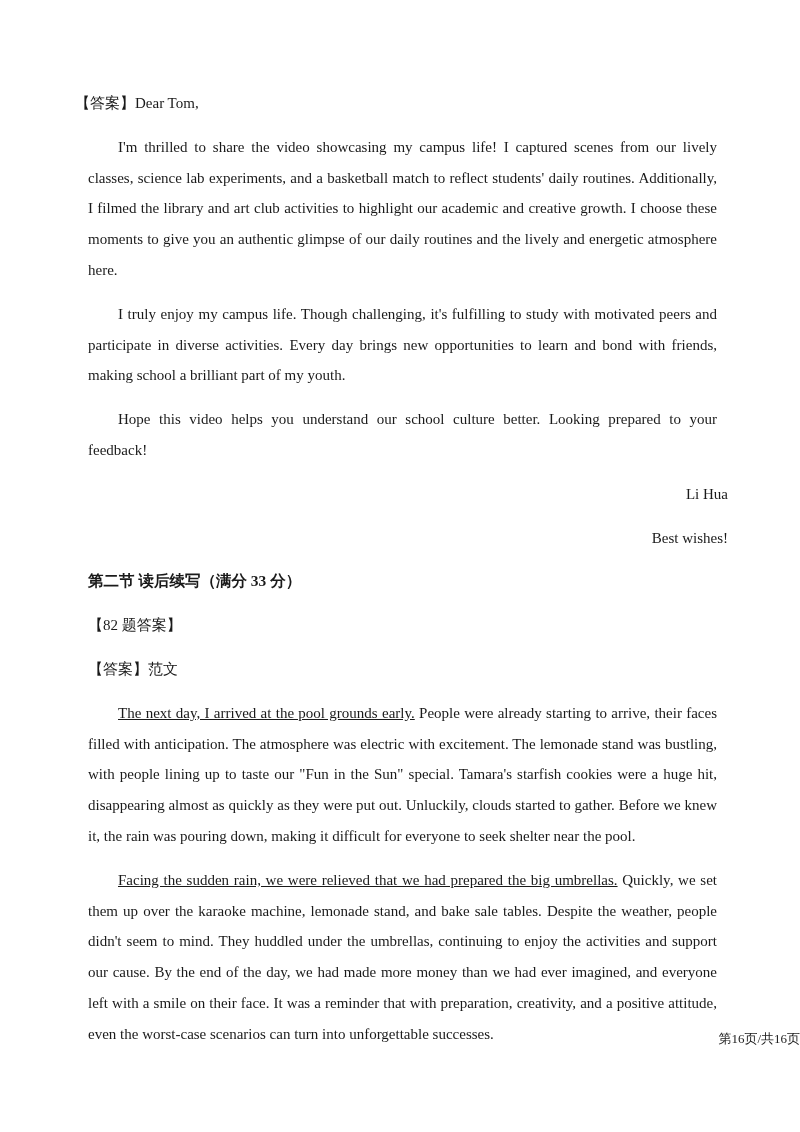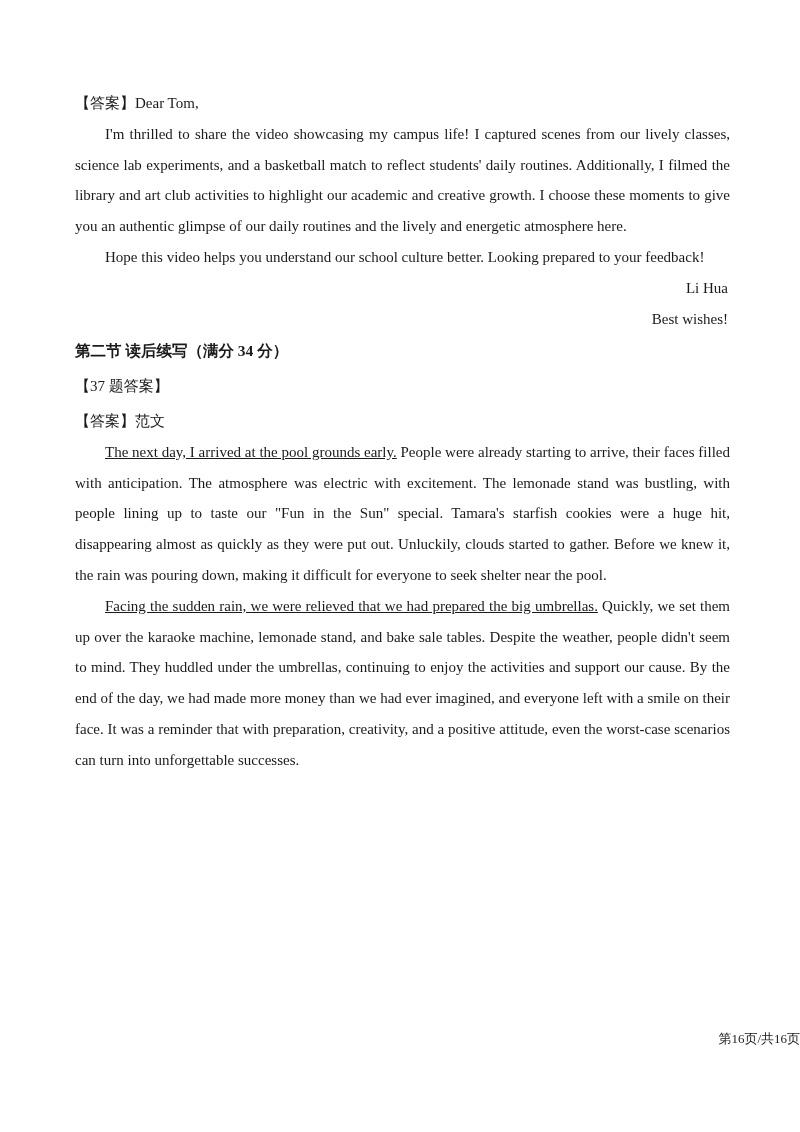--- a/index.html
+++ b/index.html
@@ -17,21 +17,21 @@
     color: #1a1a1a;
     box-sizing: border-box;
     padding: 88px 70px 16px 75px;
     overflow: hidden;
   }
   .doc {
     font-size: 15px;
     line-height: 30.8px;
   }
   p {
-    margin: 0;
+    margin: 13px;
     text-align: justify;
   }
   .line {
     margin: 0;
   }
   .indent {
     text-indent: 2em;
   }
   .right {
     text-align: right;
@@ -61,28 +61,29 @@
 </style>
 </head>
 <body>
 
 <div class="page">
   <div class="doc">
 
     <p class="line"><span>【答案】</span><span>Dear Tom,</span></p>
 
     <p class="indent">I'm thrilled to share the video showcasing my campus life! I captured scenes from our lively classes, science lab experiments, and a basketball match to reflect students' daily routines. Additionally, I filmed the library and art club activities to highlight our academic and creative growth. I choose these moments to give you an authentic glimpse of our daily routines and the lively and energetic atmosphere here.</p>
+    <p class="indent">I truly enjoy my campus life. Though challenging, it's fulfilling to study with motivated peers and participate in diverse activities. Every day brings new opportunities to learn and bond with friends, making school a brilliant part of my youth.</p>
     <p class="indent">Hope this video helps you understand our school culture better. Looking prepared to your feedback!</p>
 
     <p class="right">Li Hua</p>
     <p class="right">Best wishes!</p>
 
-    <p class="cn-heading">第二节 读后续写（满分 34 分）</p>
+    <p class="cn-heading">第二节 读后续写（满分 33 分）</p>
 
-    <p class="cn-label">【37 题答案】</p>
+    <p class="cn-label">【82 题答案】</p>
 
     <p class="cn-label"><span>【答案】</span><span>范文</span></p>
 
     <p class="indent"><span class="lead">The next day, I arrived at the pool grounds early.</span><span> People were already starting to arrive, their faces filled with anticipation. The atmosphere was electric with excitement. The lemonade stand was bustling, with people lining up to taste our "Fun in the Sun" special. Tamara's starfish cookies were a huge hit, disappearing almost as quickly as they were put out. Unluckily, clouds started to gather. Before we knew it, the rain was pouring down, making it difficult for everyone to seek shelter near the pool.</span></p>
 
     <p class="indent"><span class="lead">Facing the sudden rain, we were relieved that we had prepared the big umbrellas.</span><span> Quickly, we set them up over the karaoke machine, lemonade stand, and bake sale tables. Despite the weather, people didn't seem to mind. They huddled under the umbrellas, continuing to enjoy the activities and support our cause. By the end of the day, we had made more money than we had ever imagined, and everyone left with a smile on their face. It was a reminder that with preparation, creativity, and a positive attitude, even the worst-case scenarios can turn into unforgettable successes.</span></p>
 
   </div>
 
   <div class="footer">第16页/共16页</div>

